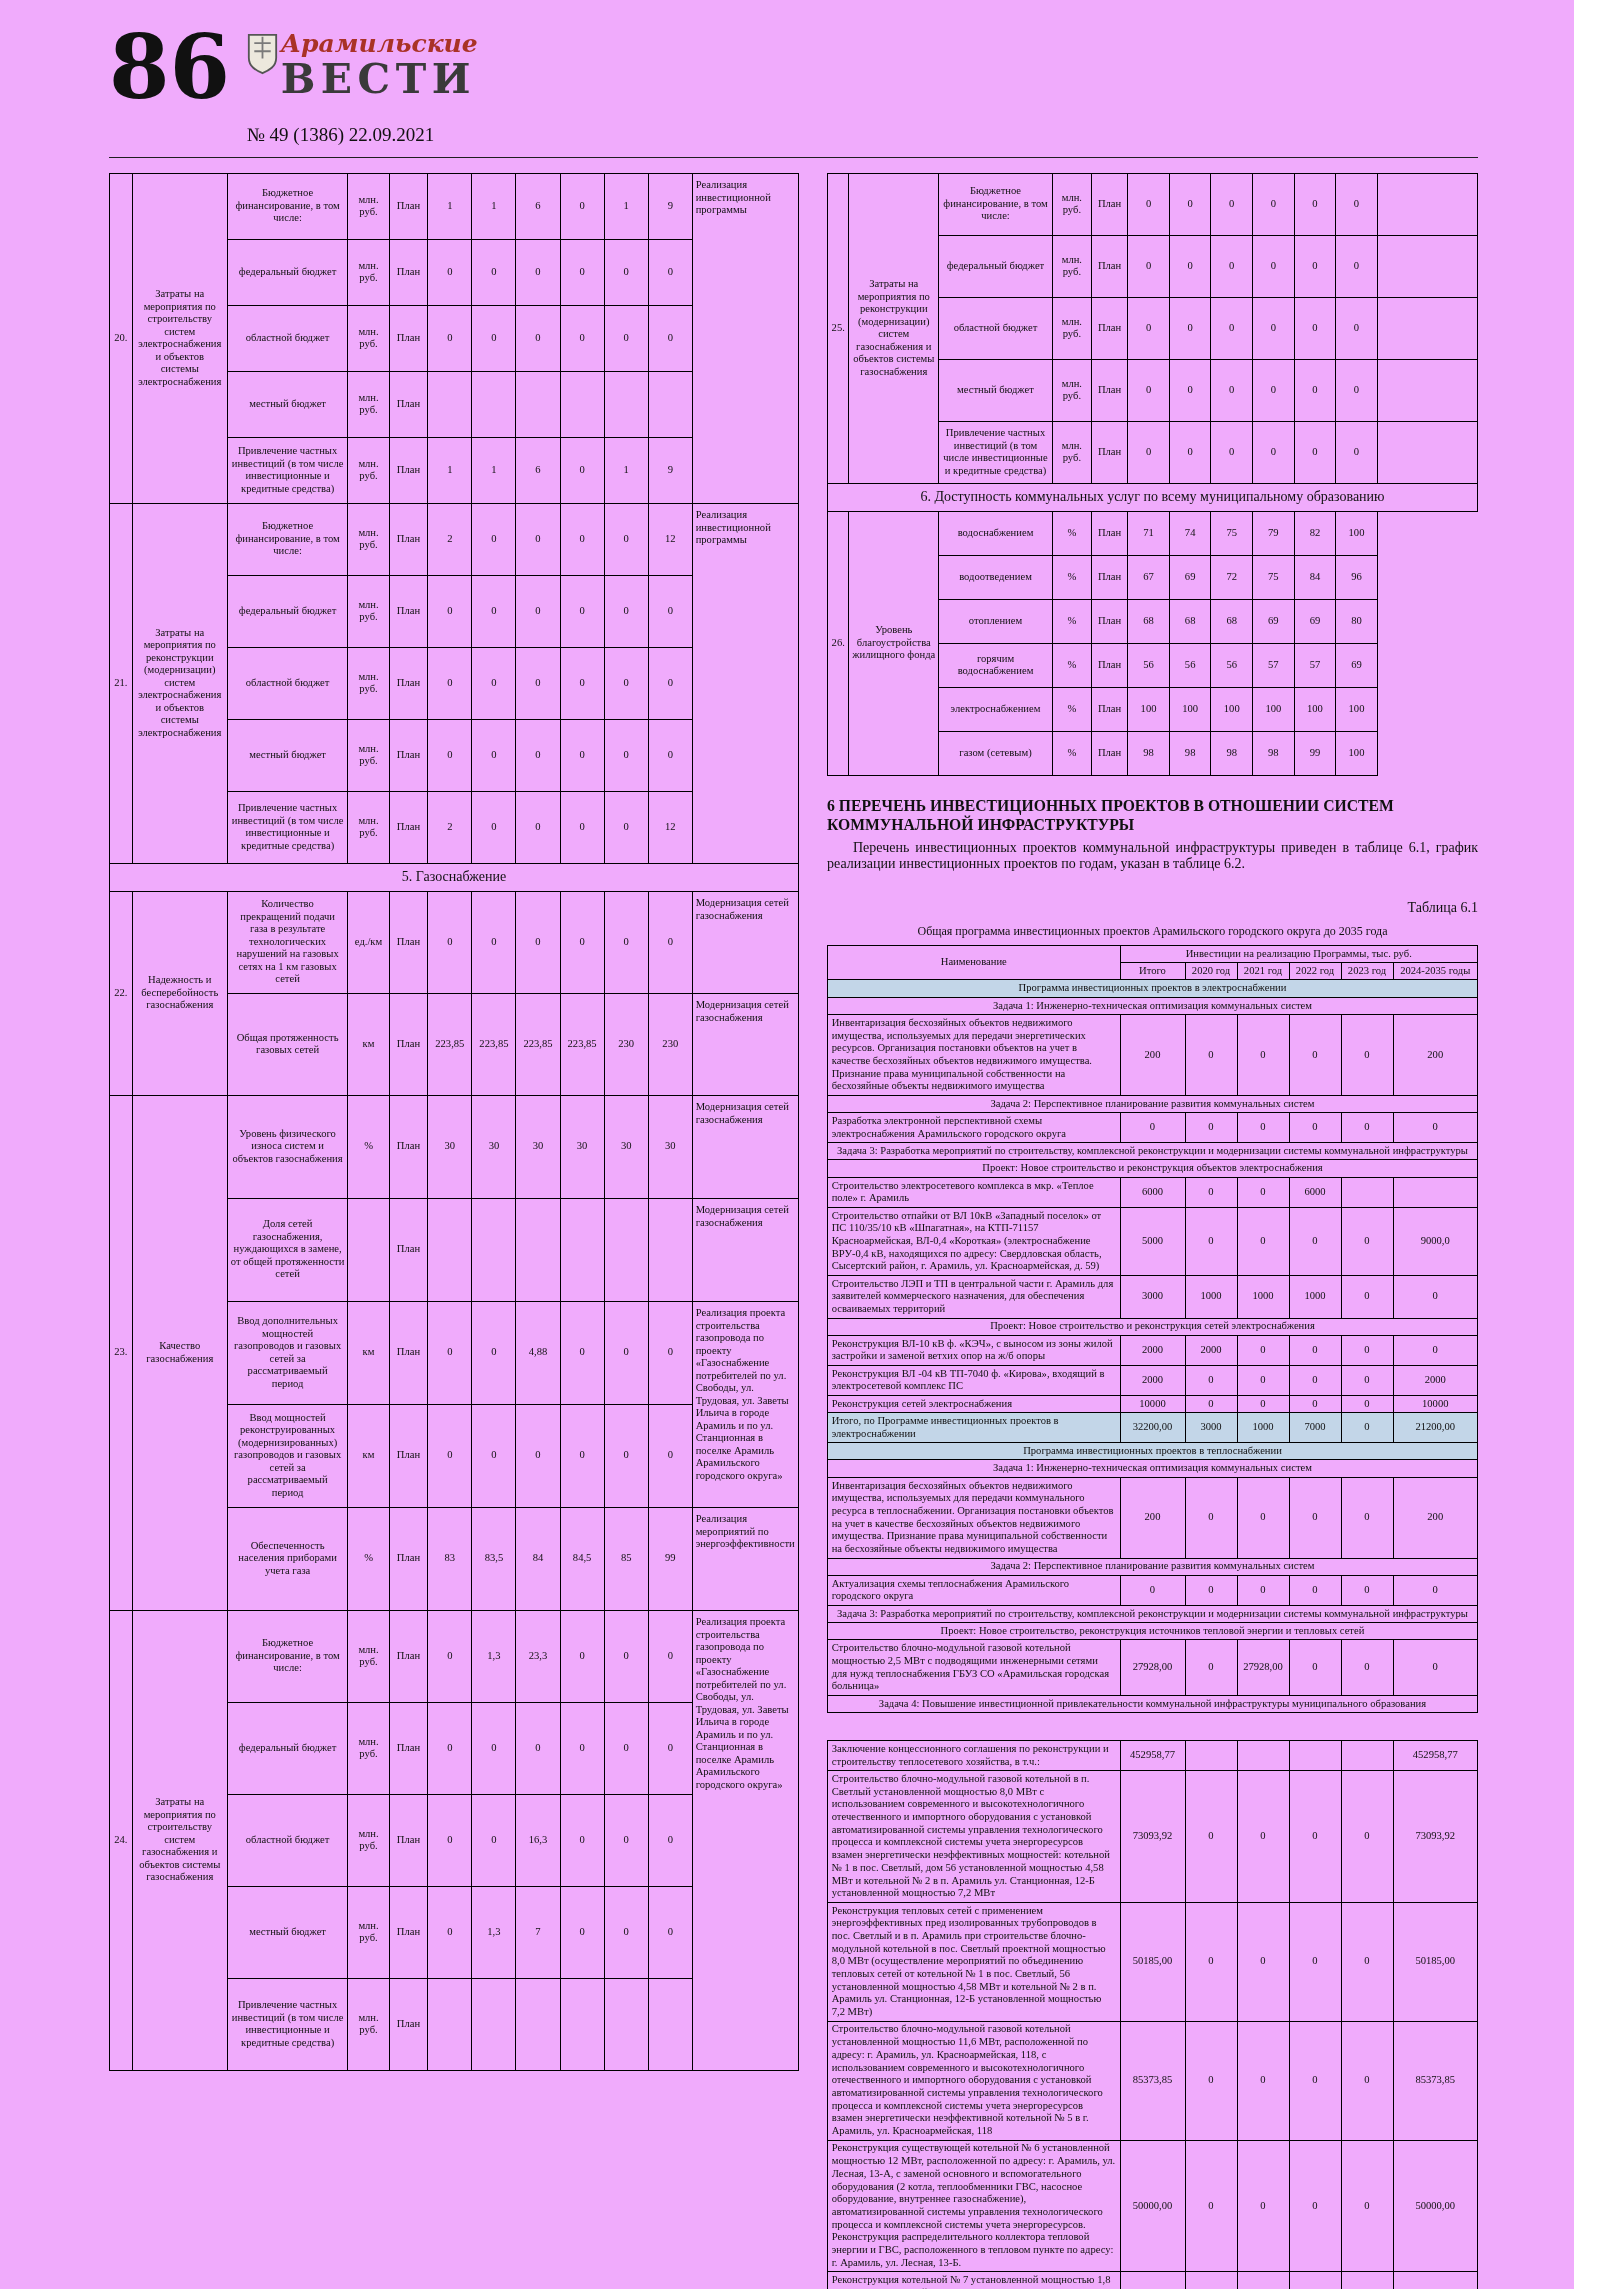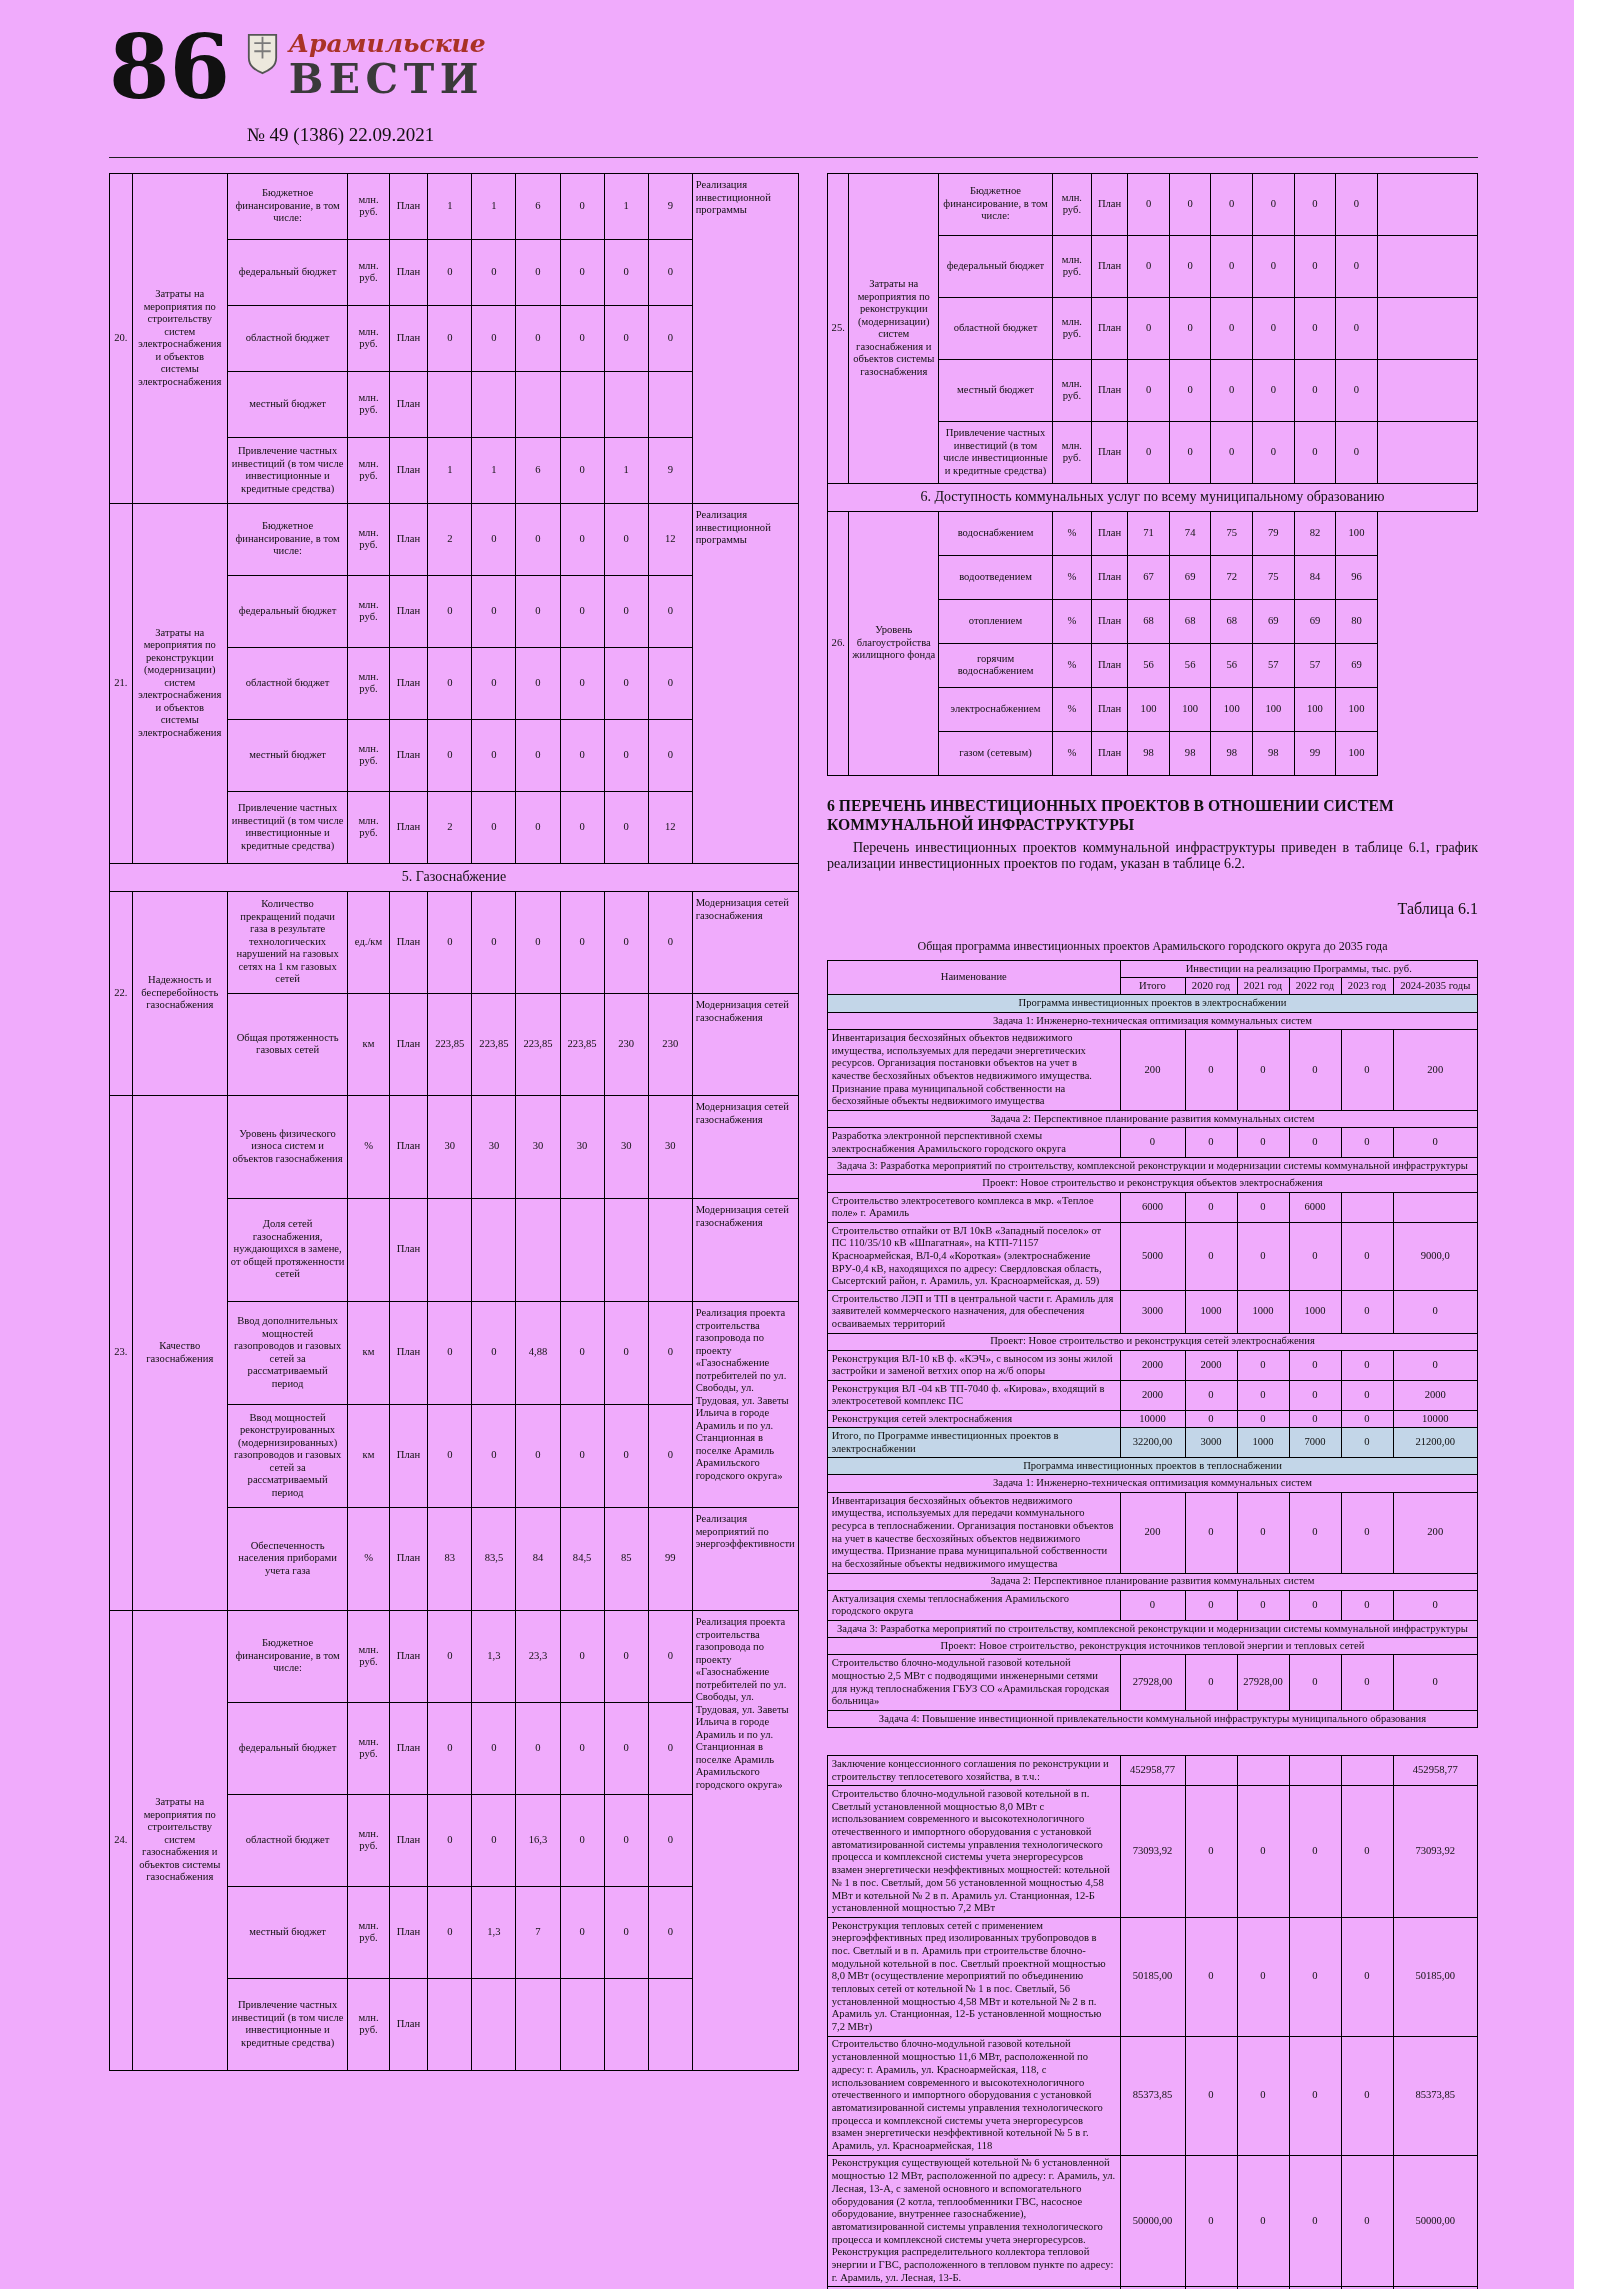--- a/index.html
+++ b/index.html
@@ -3,21 +3,21 @@
 <meta charset="utf-8">
 <style>
   *{box-sizing:border-box;margin:0;padding:0;}
   body{width:1619px;height:2290px;background:#ffffff;font-family:"Liberation Serif",serif;color:#111;}
   .page{position:relative;width:1574px;height:2290px;overflow:hidden;background:#f0abfc;}
 
   
   .header{display:flex;align-items:flex-start;margin:31px 96px 0 109px;padding-bottom:11px;border-bottom:1.8px solid #1f1f1f;}
   .hdr-left{display:flex;gap:16.6px;flex:none;}
   .page-num{font-size:87px;font-weight:bold;line-height:.85;font-family:"DejaVu Serif",serif;}
-  .mast-row{display:flex;gap:11px;align-items:flex-start;}
+  .mast-row{display:flex;gap:3px;align-items:flex-start;}
   .crest{display:inline-block;margin-top:1.8px;}
   .mast-l1{font-family:"DejaVu Serif",serif;font-style:italic;font-weight:bold;font-size:25px;color:var(--masthead-red,#a93226);line-height:1;}
   .mast-l2{font-family:"DejaVu Serif",serif;font-weight:bold;font-size:41px;letter-spacing:5.5px;color:#3a3a3a;line-height:1;margin-top:2.8px;}
   .issue{font-size:19px;margin-top:24px;}
   .official{flex:1;text-align:center;font-family:"DejaVu Serif",serif;font-style:italic;font-size:88px;line-height:1;padding-top:5.5px;}
 
   
   .content{display:flex;gap:28px;margin:14.8px 96px 0 109px;align-items:flex-start;}
   .col-left{width:690px;flex:none;}
   .col-right{flex:1;min-width:0;}
@@ -29,21 +29,21 @@
   .mt td.mt-note{text-align:left;vertical-align:top;padding-top:5.5px;}
   .mt td.mt-none{border:none;}
   .mt .mt-sec{font-size:14px;text-align:center;}
   tr.mt-sec-row{height:28px;}
   tr.r20{height:66px} tr.r21{height:72px} tr.r22{height:102px}
   tr.r23{height:103px} tr.r24{height:92px} tr.r25{height:62px} tr.r26{height:44px}
 
   
   .invest-heading{font-size:15.7px;font-weight:bold;margin:20px 0 5.5px;line-height:1.25;}
   .invest-par{font-size:14px;text-indent:26px;text-align:justify;margin-bottom:28px;}
-  .tbl-label{text-align:right;font-size:16px;margin-bottom:21px;}
+  .tbl-label{text-align:right;font-size:14px;margin-bottom:8px;}
   .tbl-title{text-align:center;font-size:12px;margin-bottom:5.5px;}
 
   
   table.t61{width:100%;border-collapse:collapse;table-layout:fixed;font-size:10.6px;line-height:1.2;}
   .t61 th,.t61 td{border:0.9px solid #000;padding:1.8px 3.7px;vertical-align:middle;font-weight:normal;text-align:center;overflow-wrap:break-word;hyphens:auto;}
   .t61 td.t61-name{text-align:left;}
   tr.t61-section td{background:var(--section-bg,#c3d6e8);}
   tr.t61-total td{background:var(--section-bg,#c3d6e8);}
   tr.t61-gap td{border:none;height:28px;}
 </style>

